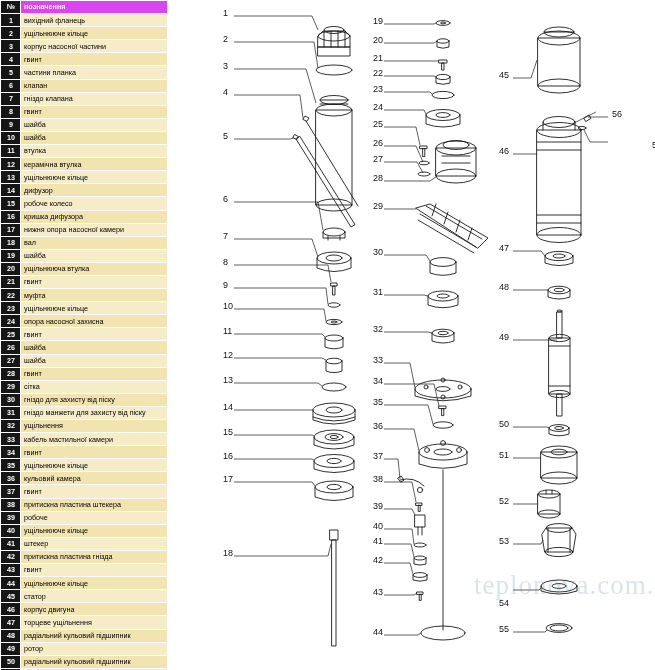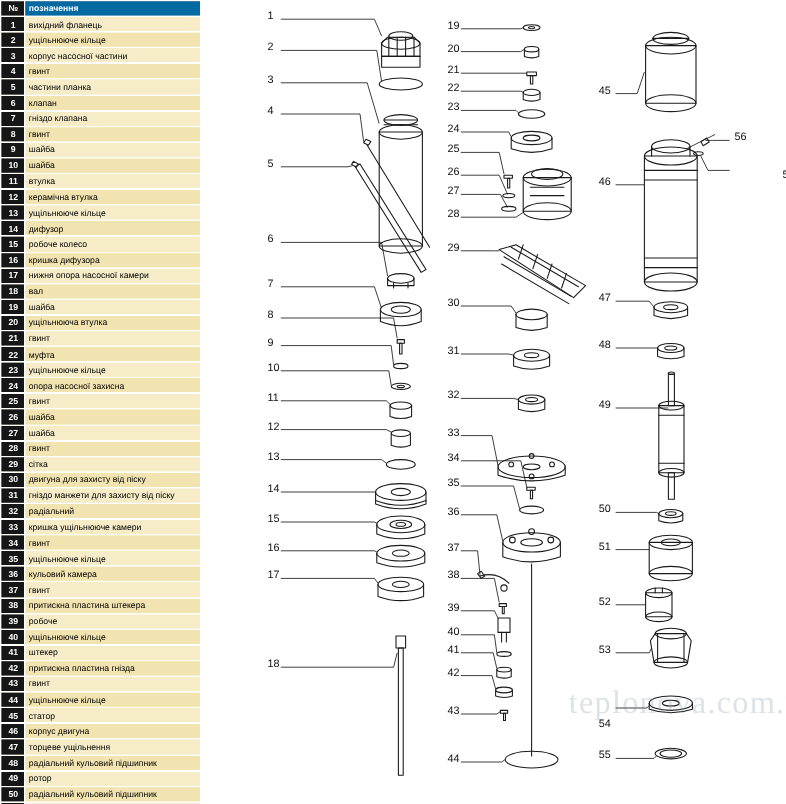--- a/index.html
+++ b/index.html
@@ -26,21 +26,21 @@
     overflow:hidden;
   }
   #legend tr{background:#f2e4b0;}
   #legend tr:nth-child(even){background:#f6ecc8;}
   #legend tr.header{background:#1a1a1a;color:#ffffff;font-weight:bold;}
   #legend td.num{
     width:14px;text-align:center;background:#161616;color:#ffffff;
     font-weight:bold;
   }
   #legend tr.header td.num{background:#161616;}
-  #legend tr.header td.lbl{background:#0369a1;}
+  #legend tr.header td.lbl{background:#d946ef;}
   
   #diagram{
     position:absolute;left:168px;top:0;width:487px;height:670px;
   }
   .lead{position:absolute;font-size:9px;color:#111;font-family:"Liberation Sans",sans-serif;}
   .wm{
     position:absolute;left:175px;top:570px;width:470px;
     text-align:center;
     font-size:27px;
     font-family:"Liberation Serif", serif;
@@ -170,33 +170,33 @@
       <tr>
         <td class="num">28</td>
         <td class="lbl">гвинт</td>
       </tr>
       <tr>
         <td class="num">29</td>
         <td class="lbl">сітка</td>
       </tr>
       <tr>
         <td class="num">30</td>
-        <td class="lbl">двигуна для захисту від піску</td>
+        <td class="lbl">гніздо для захисту від піску</td>
       </tr>
       <tr>
         <td class="num">31</td>
         <td class="lbl">гніздо манжети для захисту від піску</td>
       </tr>
       <tr>
         <td class="num">32</td>
-        <td class="lbl">радіальний</td>
+        <td class="lbl">ущільнення</td>
       </tr>
       <tr>
         <td class="num">33</td>
-        <td class="lbl">кришка ущільнююче камери</td>
+        <td class="lbl">кабель мастильної камери</td>
       </tr>
       <tr>
         <td class="num">34</td>
         <td class="lbl">гвинт</td>
       </tr>
       <tr>
         <td class="num">35</td>
         <td class="lbl">ущільнююче кільце</td>
       </tr>
       <tr>

